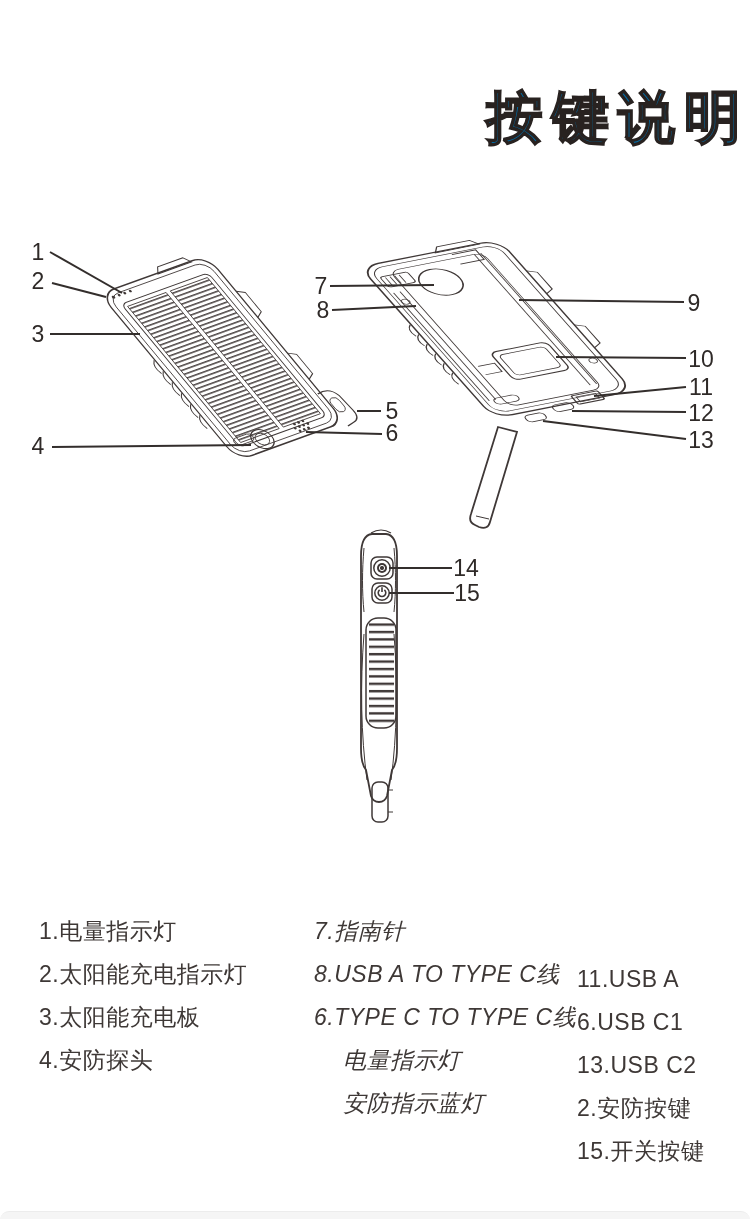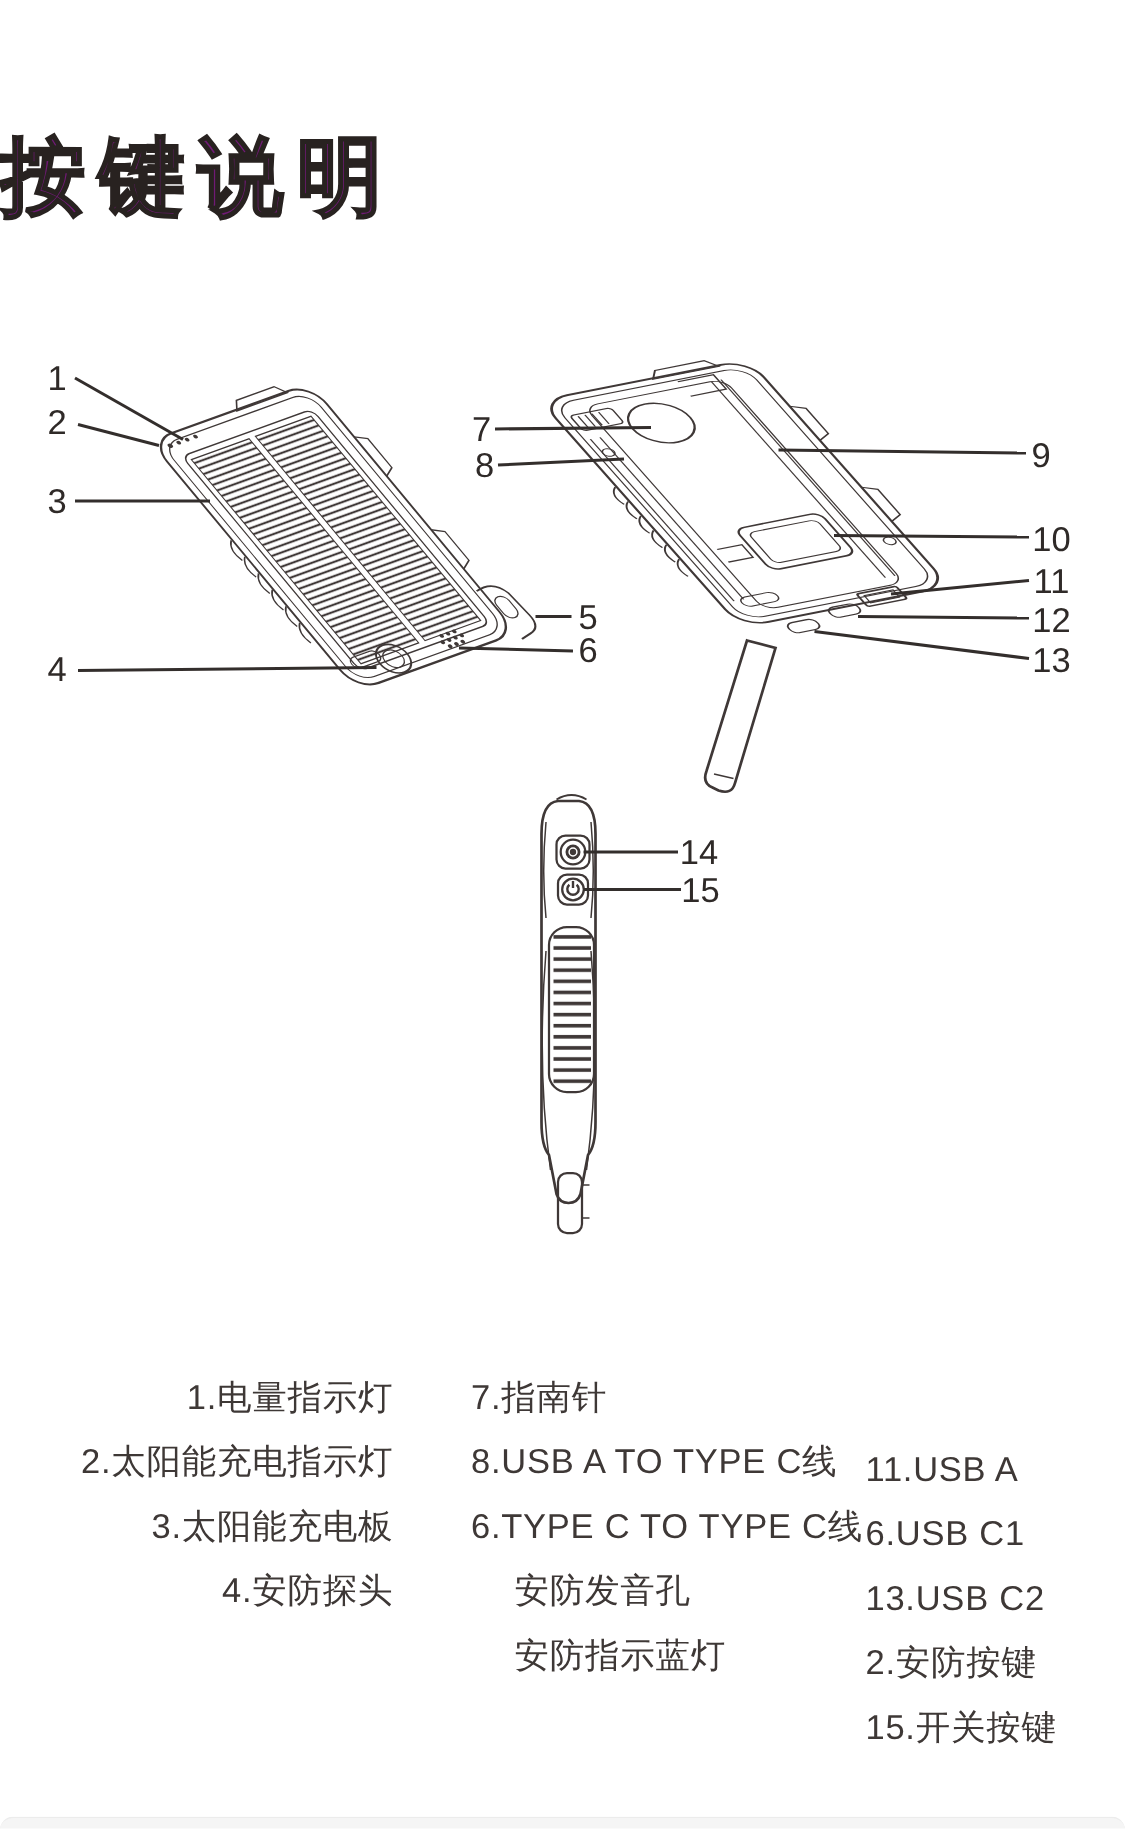--- a/index.html
+++ b/index.html
@@ -3,41 +3,41 @@
 <meta charset="utf-8">
 <style>
   html,body{margin:0;padding:0;}
   body{
     width:750px;height:1219px;position:relative;overflow:hidden;
     background:#ffffff;
     font-family:"Liberation Sans","DejaVu Sans",sans-serif;
   }
   .page-title{
     position:absolute;top:80px;left:0;width:750px;
-    text-align:left;font-size:57px;font-weight:bold;
-    letter-spacing:9px;color:#701a75;
+    text-align:right;font-size:57px;font-weight:bold;
+    letter-spacing:9px;color:#0369a1;
     -webkit-text-stroke:1.6px #282220;
   }
   svg.diagram{position:absolute;left:0;top:0;}
   .s16{stroke:#3f3837;stroke-width:1.8;fill:none;}
   .s14{stroke:#3f3837;stroke-width:1.5;fill:none;}
   .s12{stroke:#3f3837;stroke-width:1.2;fill:none;}
   .s10{stroke:#3f3837;stroke-width:1;fill:none;}
   .dot{fill:#3f3837;stroke:none;}
   .callout-line{stroke:#332e2c;stroke-width:2;fill:none;}
   text.callout-num{
     font-family:"Liberation Sans","DejaVu Sans",sans-serif;
     font-size:23px;fill:#2f2a28;text-anchor:middle;
   }
   .legend-col{
     position:absolute;top:920px;display:flex;flex-direction:column;gap:20px;
     font-size:23px;line-height:23px;color:#3e3836;letter-spacing:0.5px;white-space:nowrap;
   }
-  .legend-col.c1{left:54px;align-items:flex-end;}
-  .legend-col.c2{left:314px;}
+  .legend-col.c1{left:39px;}
+  .legend-col.c2{left:314px;font-style:italic;}
   .legend-col.c3{left:577px;margin-top:48px;}
   .legend-item.indent{padding-left:29px;}
   .footer-band{
     position:absolute;left:0;top:1211px;width:750px;height:8px;
     background:#f5f5f5;border-top:1px solid #ececec;
     border-radius:12px 12px 0 0;
   }
 </style>
 </head>
 <body>
@@ -229,21 +229,21 @@
 <div class="legend-col c1">
   <div class="legend-item">1.电量指示灯</div>
   <div class="legend-item">2.太阳能充电指示灯</div>
   <div class="legend-item">3.太阳能充电板</div>
   <div class="legend-item">4.安防探头</div>
 </div>
 <div class="legend-col c2">
   <div class="legend-item">7.指南针</div>
   <div class="legend-item">8.USB A TO TYPE C线</div>
   <div class="legend-item">6.TYPE C TO TYPE C线</div>
-  <div class="legend-item indent">安防发音孔</div>
+  <div class="legend-item indent">电量指示灯</div>
   <div class="legend-item indent">安防指示蓝灯</div>
 </div>
 <div class="legend-col c3">
   <div class="legend-item">11.USB A</div>
   <div class="legend-item">6.USB C1</div>
   <div class="legend-item">13.USB C2</div>
   <div class="legend-item">2.安防按键</div>
   <div class="legend-item">15.开关按键</div>
 </div>
 

